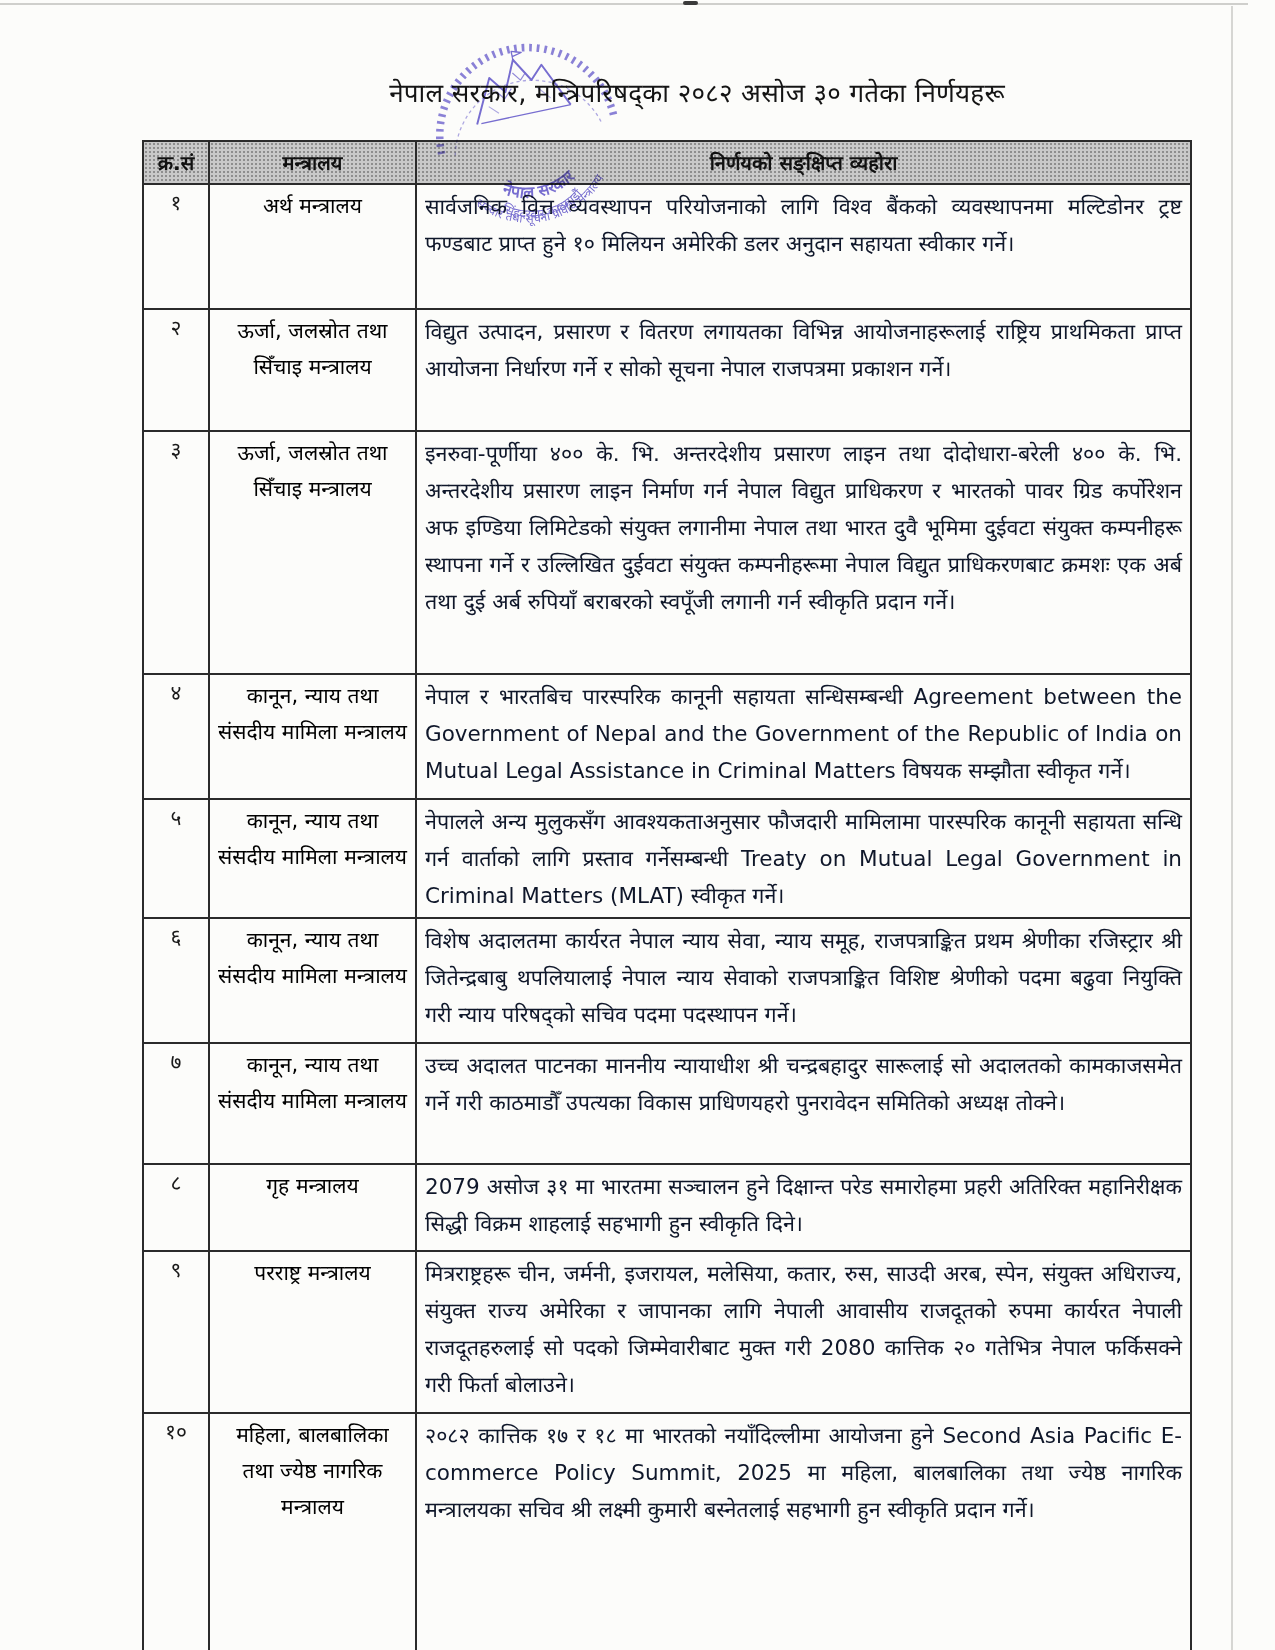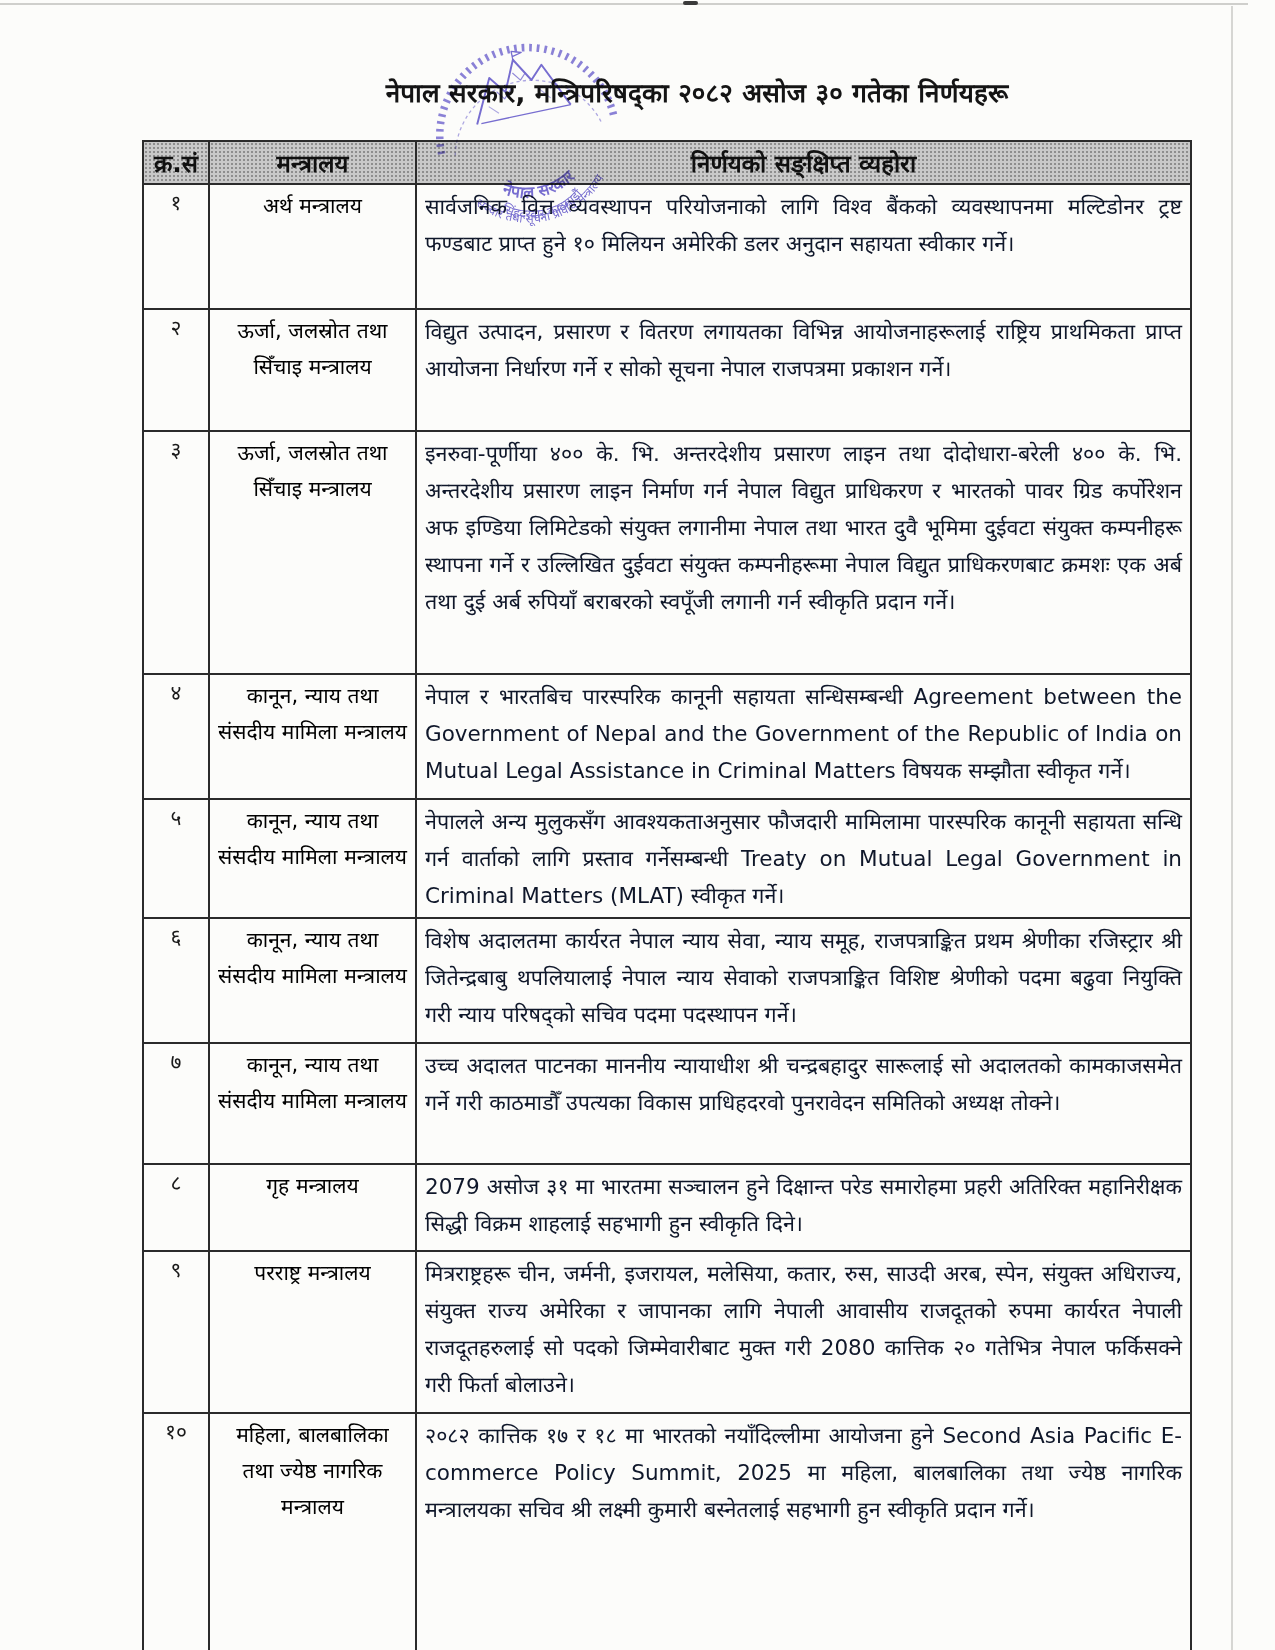--- a/index.html
+++ b/index.html
@@ -11,39 +11,39 @@
   }
   .sheet{position:absolute;inset:0;}
   
   .scan-top-line{position:absolute;top:3px;left:0;width:1248px;height:2px;background:#cfcfcc;}
   .scan-top-dash{position:absolute;top:1px;left:683px;width:15px;height:4px;background:#3a3a3a;border-radius:2px;}
   .scan-right-line{position:absolute;top:6px;left:1231px;width:2px;height:1644px;background:#d6d6d3;}
   
   .doc-title{
     position:absolute;top:74px;left:142px;width:1048px;
     text-align:center;padding-left:62px;box-sizing:border-box;
-    font-size:26px;font-weight:bold;letter-spacing:0.2px;color:#141414;
+    font-size:26px;font-weight:normal;letter-spacing:0.2px;color:#141414;
   }
   
   table.decisions{
     position:absolute;top:140px;left:142px;width:1048px;
     border-collapse:collapse;table-layout:fixed;
     background:transparent;
   }
   table.decisions col.c-sn{width:66px;}
   table.decisions col.c-min{width:207px;}
   table.decisions col.c-dec{width:775px;}
   table.decisions th,table.decisions td{
     border:2px solid #2b2b2b;
     vertical-align:top;box-sizing:border-box;
     padding:3px 8px;
   }
   table.decisions thead th{
     height:43px;vertical-align:middle;
-    font-size:24px;font-weight:bold;color:#101010;
+    font-size:20px;font-weight:bold;color:#101010;
     background-color:#c9c9c9;
     background-image:radial-gradient(#8e8e8e 0.8px, rgba(0,0,0,0) 0.9px);
     background-size:4px 4px;
     text-align:center;
     margin-left:40px;
   }
   td.sn{
     text-align:center;font-size:21px;padding-top:8px;color:#1a1a1a;
   }
   td.ministry{
@@ -110,21 +110,21 @@
         <td class="decision">नेपालले अन्य मुलुकसँग आवश्यकताअनुसार फौजदारी मामिलामा पारस्परिक कानूनी सहायता सन्धि गर्न वार्ताको लागि प्रस्ताव गर्नेसम्बन्धी Treaty on Mutual Legal Government in Criminal Matters (MLAT) स्वीकृत गर्ने।</td>
       </tr>
       <tr style="height:125px;">
         <td class="sn">६</td>
         <td class="ministry">कानून, न्याय तथा संसदीय मामिला मन्त्रालय</td>
         <td class="decision">विशेष अदालतमा कार्यरत नेपाल न्याय सेवा, न्याय समूह, राजपत्राङ्कित प्रथम श्रेणीका रजिस्ट्रार श्री जितेन्द्रबाबु थपलियालाई नेपाल न्याय सेवाको राजपत्राङ्कित विशिष्ट श्रेणीको पदमा बढुवा नियुक्ति गरी न्याय परिषद्को सचिव पदमा पदस्थापन गर्ने।</td>
       </tr>
       <tr style="height:121px;">
         <td class="sn">७</td>
         <td class="ministry">कानून, न्याय तथा संसदीय मामिला मन्त्रालय</td>
-        <td class="decision">उच्च अदालत पाटनका माननीय न्यायाधीश श्री चन्द्रबहादुर सारूलाई सो अदालतको कामकाजसमेत गर्ने गरी काठमाडौँ उपत्यका विकास प्राधिहदरवो पुनरावेदन समितिको अध्यक्ष तोक्ने।</td>
+        <td class="decision">उच्च अदालत पाटनका माननीय न्यायाधीश श्री चन्द्रबहादुर सारूलाई सो अदालतको कामकाजसमेत गर्ने गरी काठमाडौँ उपत्यका विकास प्राधिणयहरो पुनरावेदन समितिको अध्यक्ष तोक्ने।</td>
       </tr>
       <tr style="height:87px;">
         <td class="sn">८</td>
         <td class="ministry">गृह मन्त्रालय</td>
         <td class="decision">2079 असोज ३१ मा भारतमा सञ्चालन हुने दिक्षान्त परेड समारोहमा प्रहरी अतिरिक्त महानिरीक्षक सिद्धी विक्रम शाहलाई सहभागी हुन स्वीकृति दिने।</td>
       </tr>
       <tr style="height:162px;">
         <td class="sn">९</td>
         <td class="ministry">परराष्ट्र मन्त्रालय</td>
         <td class="decision">मित्रराष्ट्रहरू चीन, जर्मनी, इजरायल, मलेसिया, कतार, रुस, साउदी अरब, स्पेन, संयुक्त अधिराज्य, संयुक्त राज्य अमेरिका र जापानका लागि नेपाली आवासीय राजदूतको रुपमा कार्यरत नेपाली राजदूतहरुलाई सो पदको जिम्मेवारीबाट मुक्त गरी 2080 कात्तिक २० गतेभित्र नेपाल फर्किसक्ने गरी फिर्ता बोलाउने।</td>

